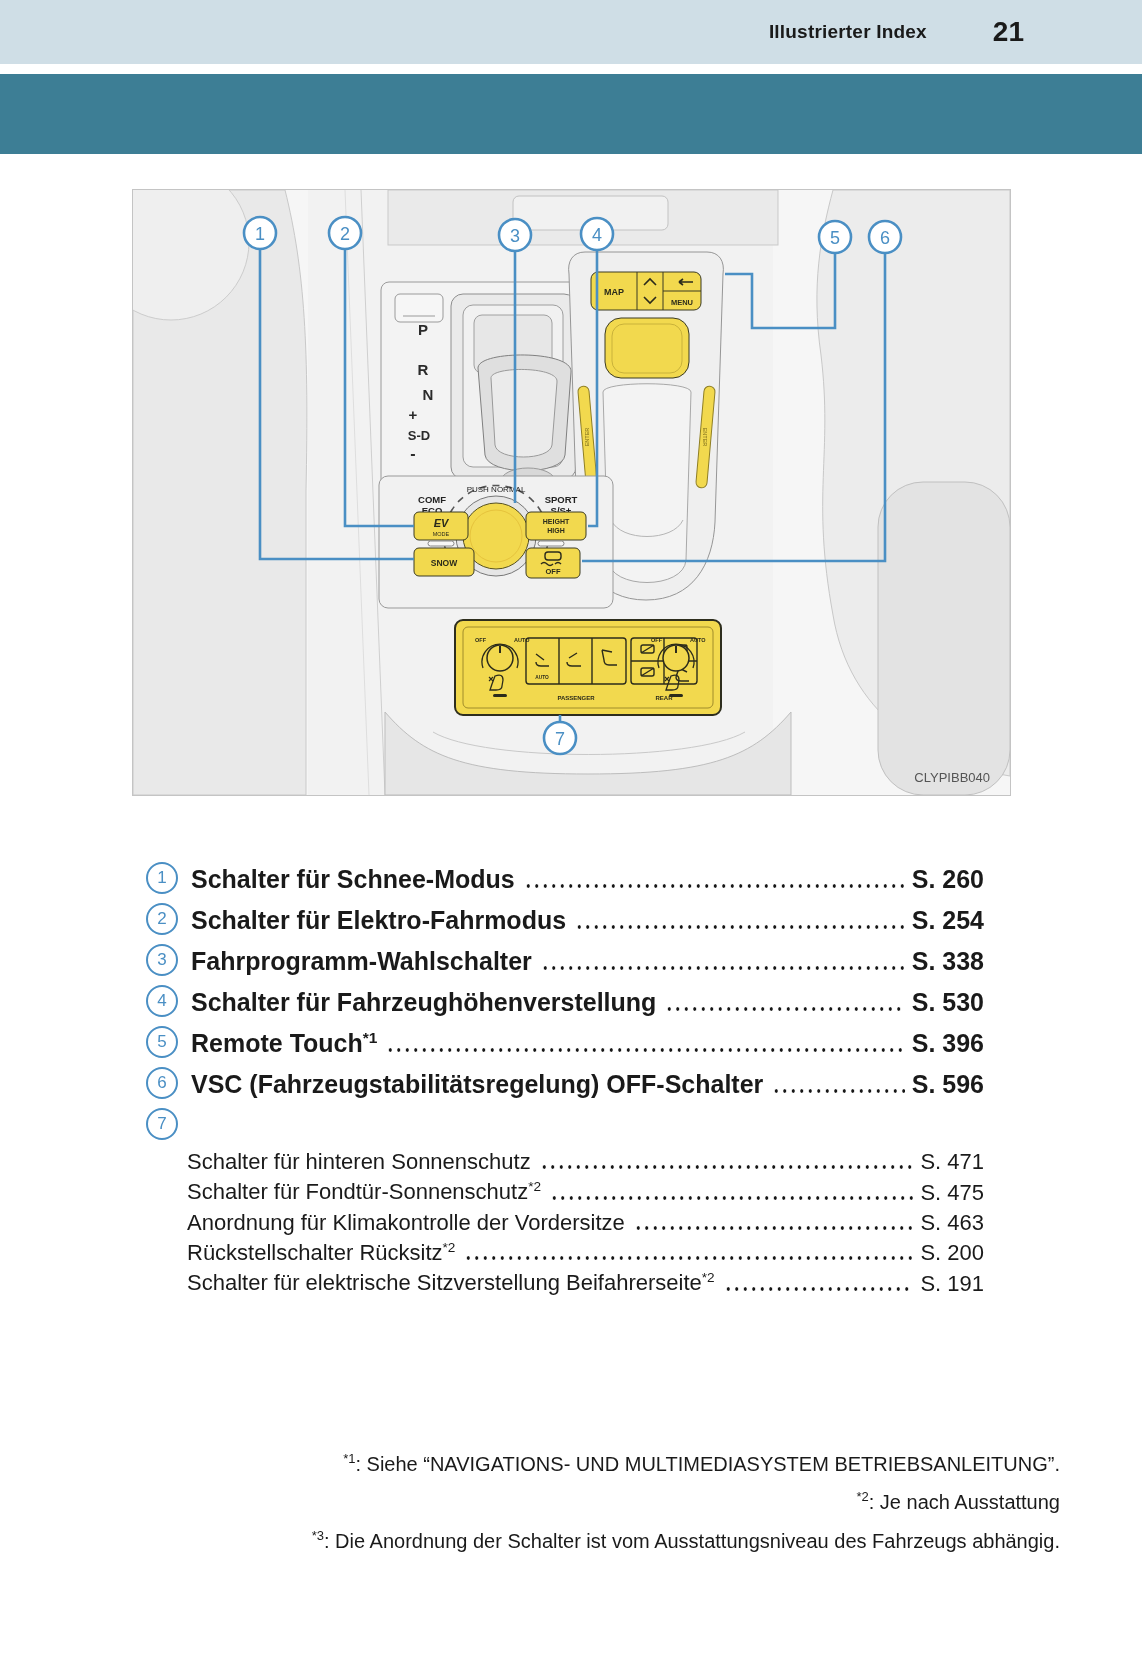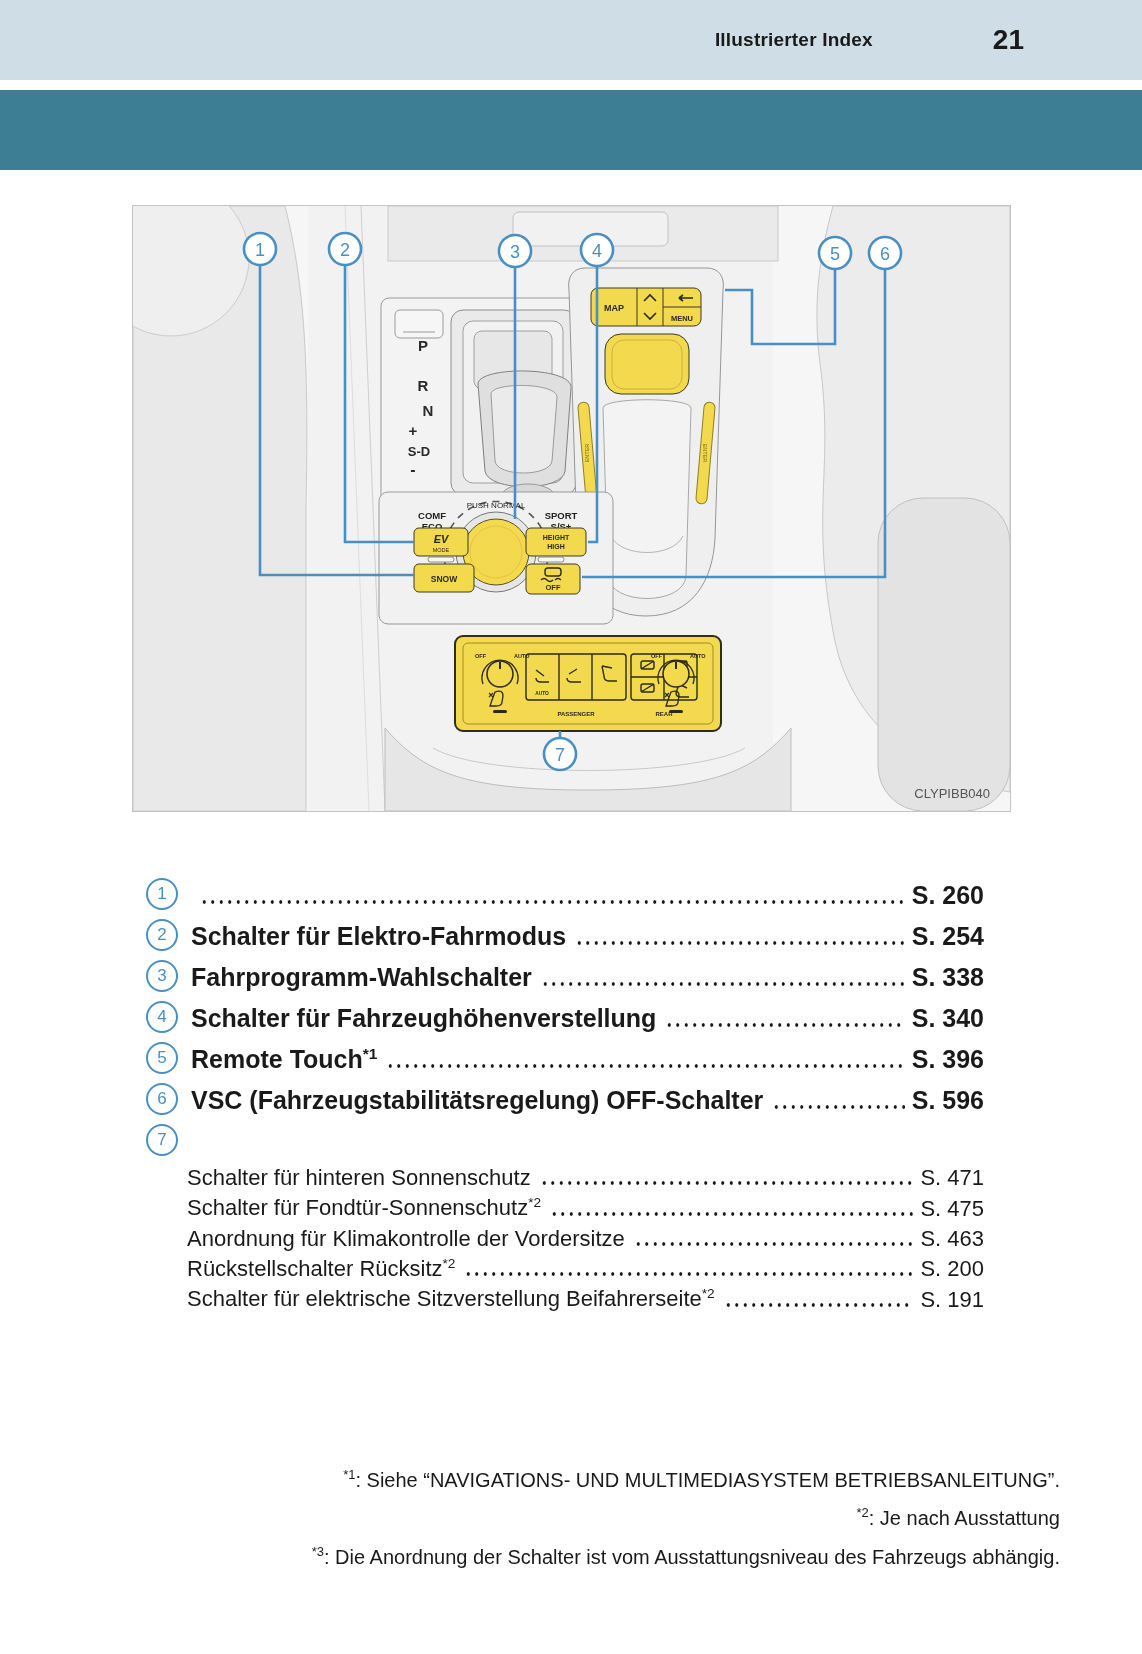--- a/index.html
+++ b/index.html
@@ -2,25 +2,25 @@
 <html><head>
 <meta charset="utf-8">
 <style>
   html,body{margin:0;padding:0;}
   body{
     width:1142px;height:1654px;overflow:hidden;background:#ffffff;
     font-family:"Liberation Sans",sans-serif;color:#1a1a1a;position:relative;
   }
   
   .header{
-    height:80px;background:#cfdee6;display:flex;align-items:center;
-    justify-content:flex-end;padding-right:118px;box-sizing:border-box;gap:32px;
+    height:64px;background:#cfdee6;display:flex;align-items:center;
+    justify-content:flex-end;padding-right:118px;box-sizing:border-box;
   }
   .header-title{font-size:19px;font-weight:bold;letter-spacing:0.2px;}
-  .page-number{font-size:28px;font-weight:bold;margin-left:88px;}
+  .page-number{font-size:28px;font-weight:bold;margin-left:66px;}
   .band{height:80px;background:#3d7e95;margin-top:10px;}
   
   .figure{
     width:877px;height:605px;margin:35px auto 0 auto;border:1px solid #c4c4c4;
     background:#f7f7f7;position:relative;
   }
   
   .index{margin:66px 0 0 146px;width:838px;}
   .row{display:flex;align-items:flex-end;}
   .row.main{margin-bottom:9px;font-size:25px;font-weight:bold;min-height:31px;}
@@ -226,20 +226,21 @@
   </g>
 
   <text x="857" y="592" font-size="13" text-anchor="end" fill="#555555">CLYPIBB040</text>
 </svg>
 </div>
 
 <div class="index">
 
   <div class="row main">
     <span class="num">1</span>
+    <span class="lbl"><span>Schalter für Schnee-Modus</span><sup></sup></span>
     <span class="dots"></span>
     <span class="pg">S. 260</span>
   </div>
 
   <div class="row main">
     <span class="num">2</span>
     <span class="lbl"><span>Schalter für Elektro-Fahrmodus</span><sup></sup></span>
     <span class="dots"></span>
     <span class="pg">S. 254</span>
   </div>
@@ -248,21 +249,21 @@
     <span class="num">3</span>
     <span class="lbl"><span>Fahrprogramm-Wahlschalter</span><sup></sup></span>
     <span class="dots"></span>
     <span class="pg">S. 338</span>
   </div>
 
   <div class="row main">
     <span class="num">4</span>
     <span class="lbl"><span>Schalter für Fahrzeughöhenverstellung</span><sup></sup></span>
     <span class="dots"></span>
-    <span class="pg">S. 340</span>
+    <span class="pg">S. 530</span>
   </div>
 
   <div class="row main">
     <span class="num">5</span>
     <span class="lbl"><span>Remote Touch</span><sup>*1</sup></span>
     <span class="dots"></span>
     <span class="pg">S. 396</span>
   </div>
 
   <div class="row main">

